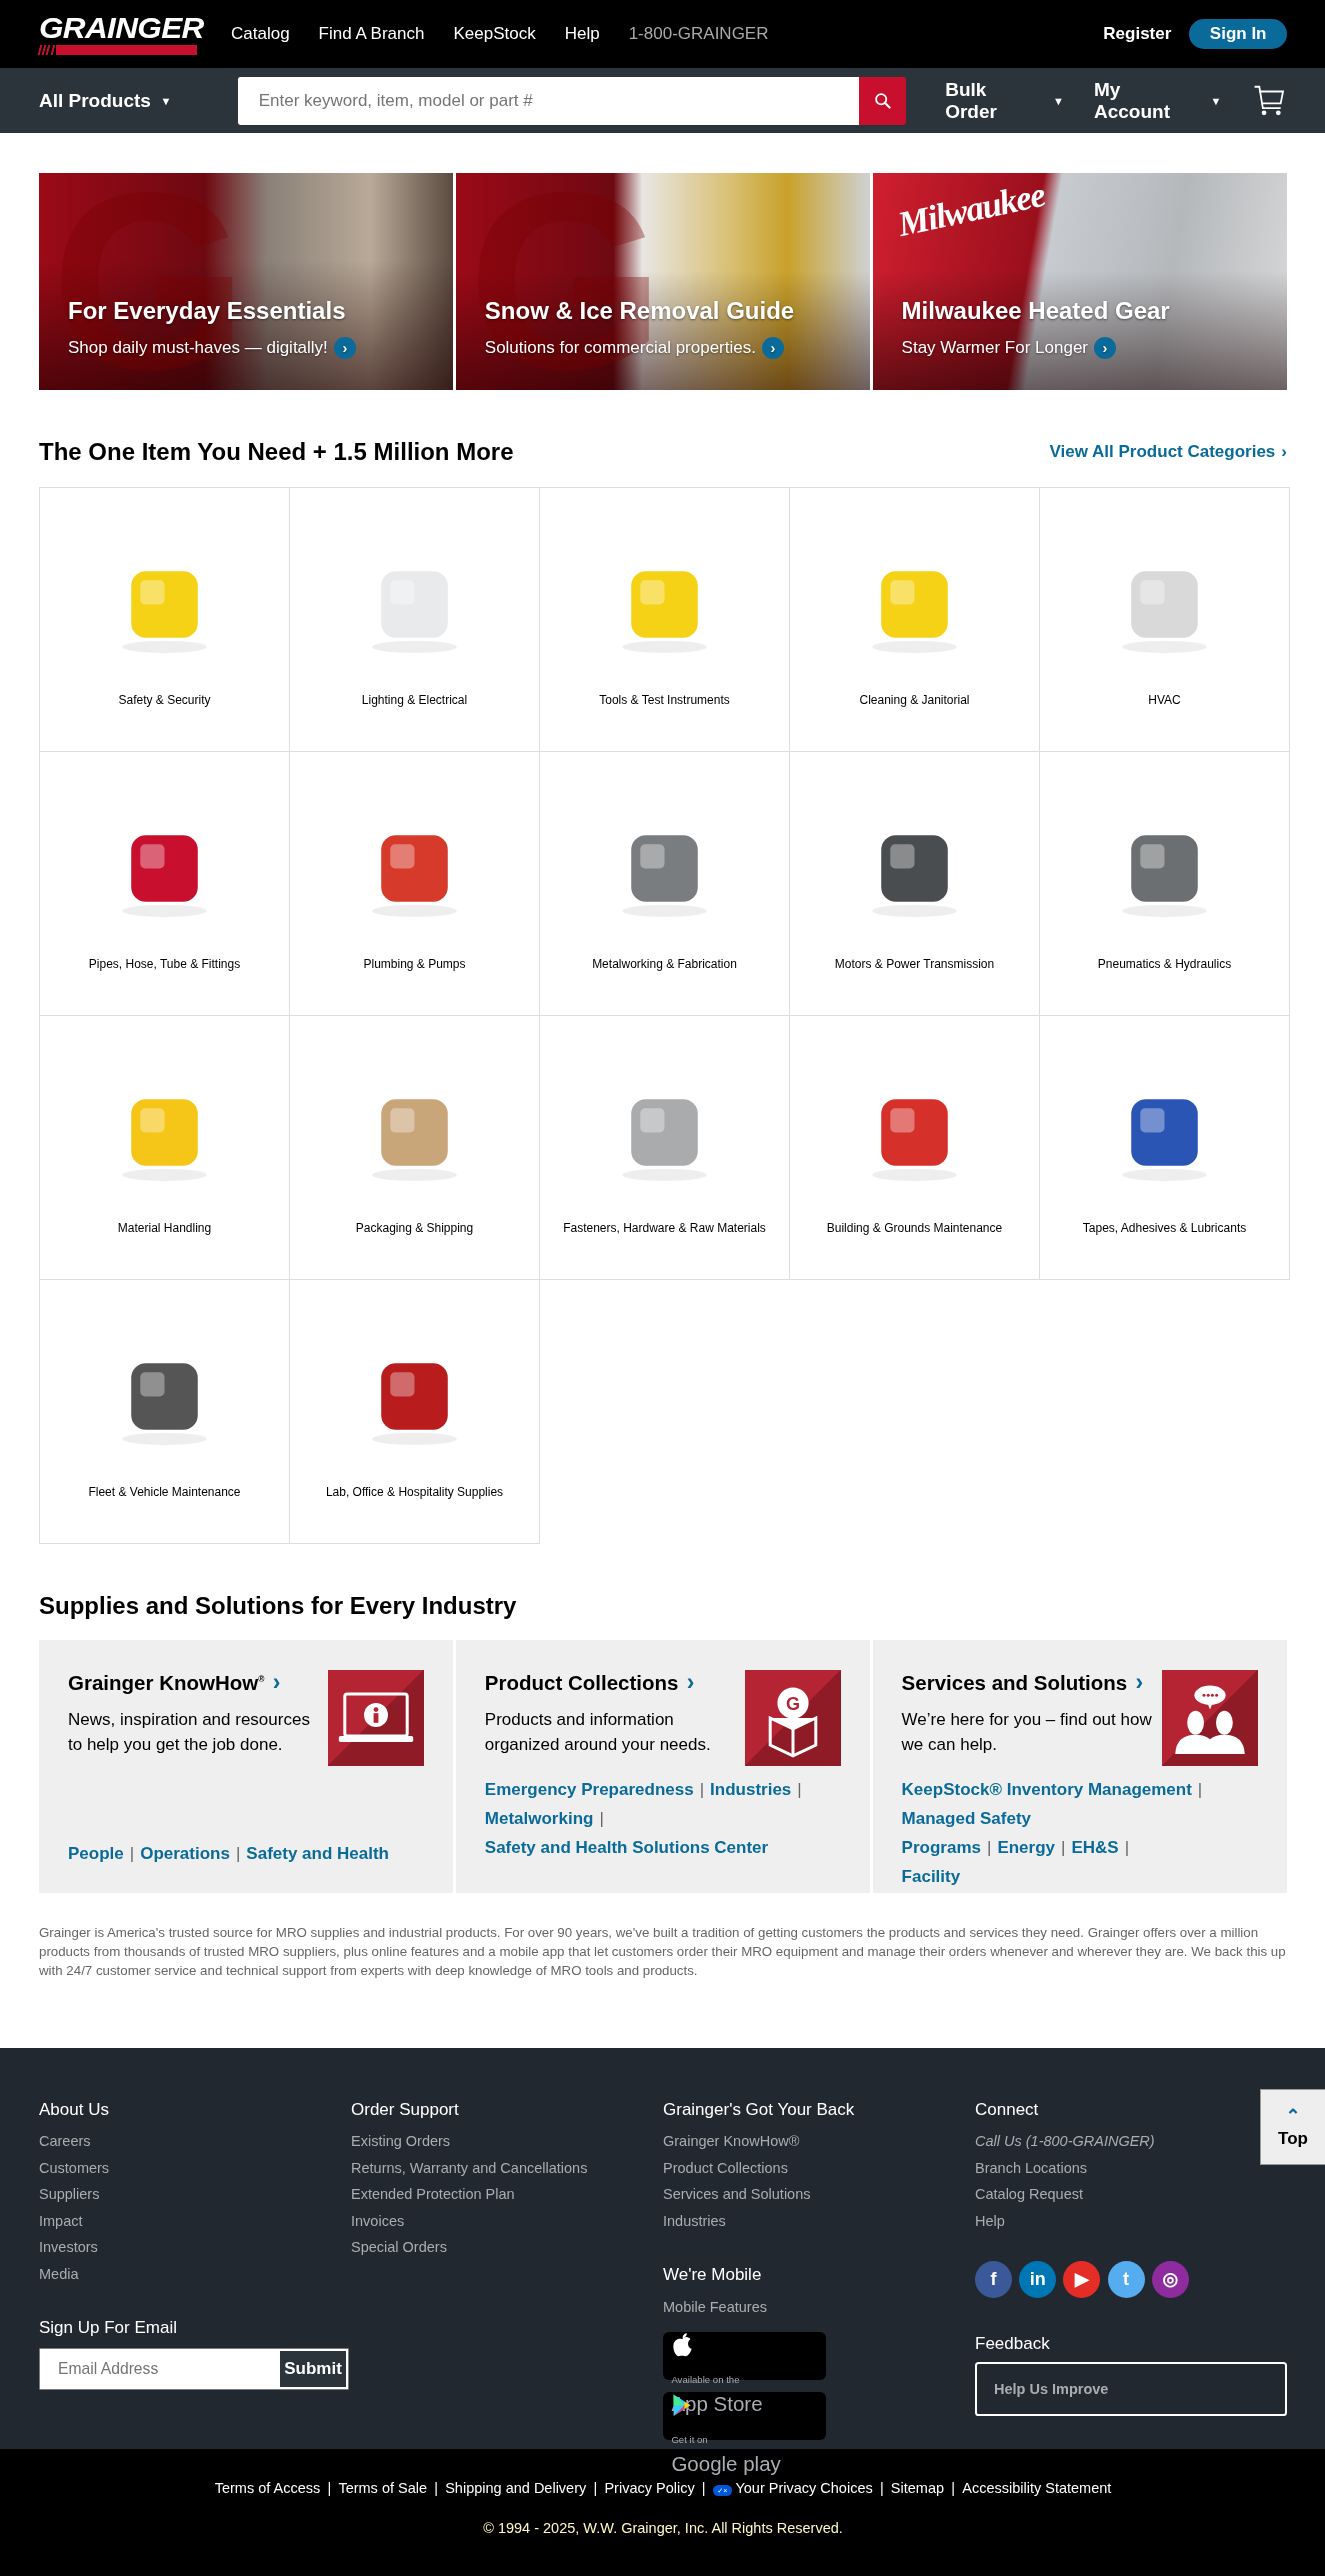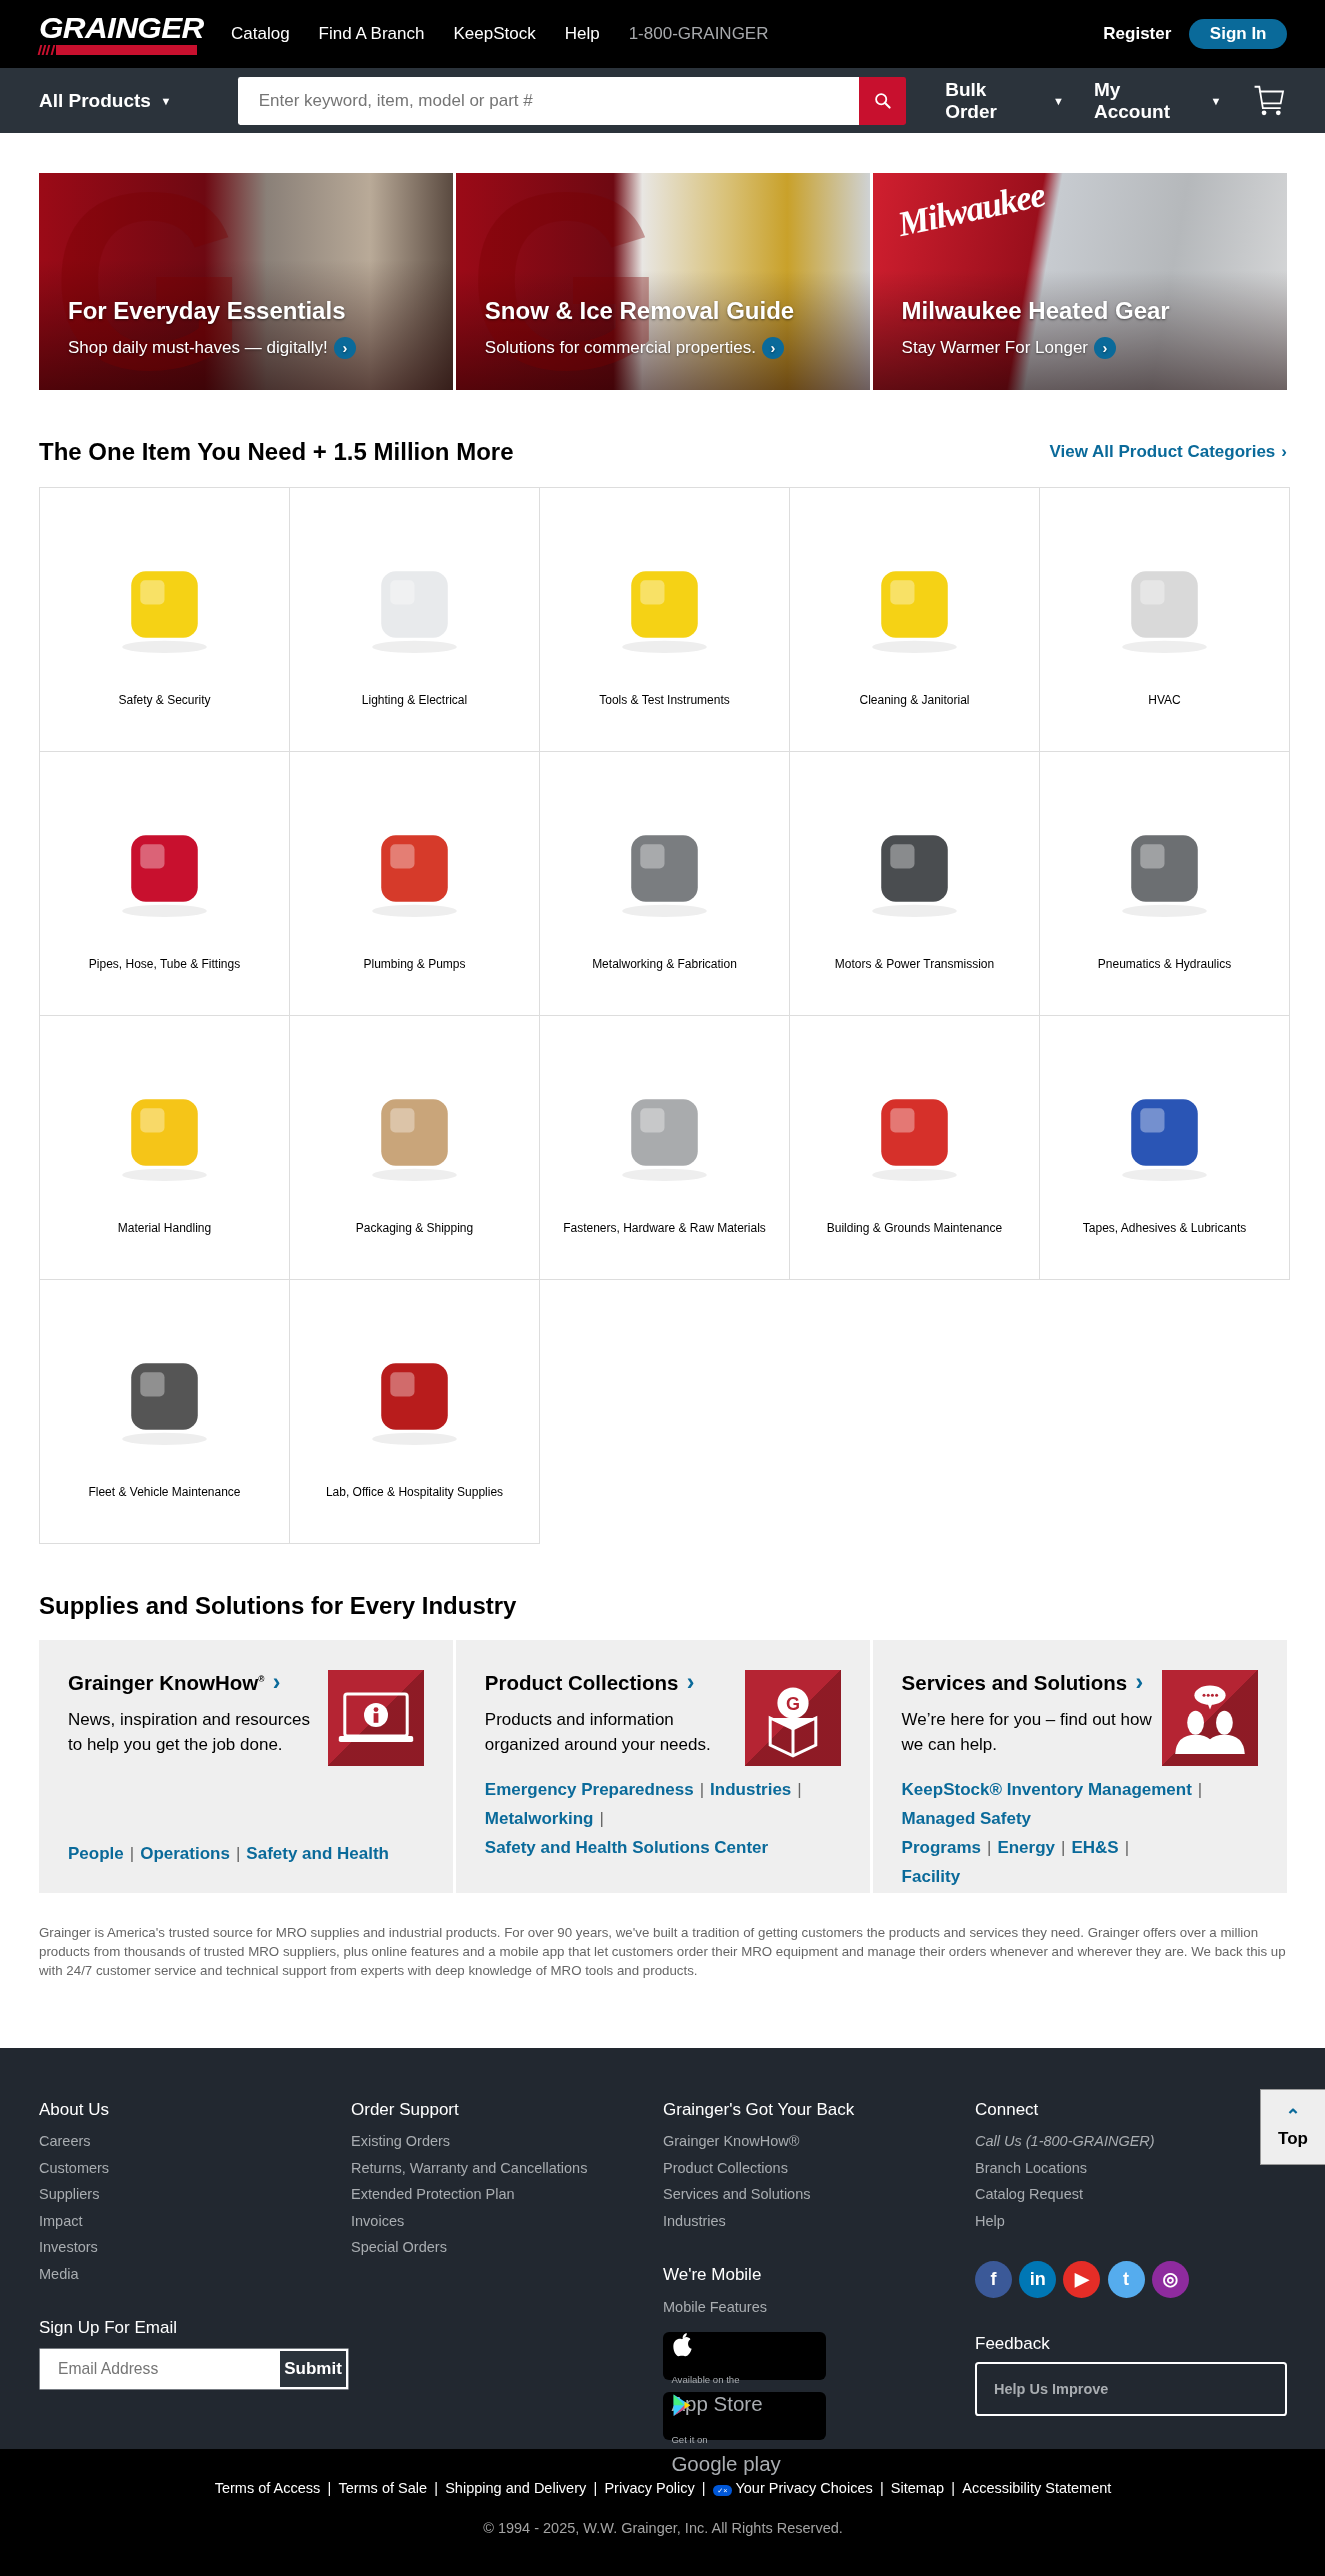--- a/index.html
+++ b/index.html
@@ -84,21 +84,21 @@
   .feedback-h { color: #fff; font-size: 17px; margin-top: 36px; }
   .feedback-btn { margin-top: 8px; display: inline-block; border: 2.4px solid #fff; border-radius: 3.6px; color: #fff; font-size: 17px; font-weight: bold; padding: 12px 17px; }
   .top-btn { position: absolute; right: 0; top: 41px; width: 66px; height: 76px; background: #eee; border: 1.8px solid #999; display: flex; flex-direction: column; align-items: center; justify-content: center; gap: 2.4px; }
   .top-btn .arr { color: #0a6a9a; font-size: 18px; font-weight: bold; }
   .top-btn .lbl { font-size: 17px; font-weight: bold; }
 
   .legal { background: #000; height: 130px; display: flex; flex-direction: column; align-items: center; padding-top: 31px; }
   .legal-links { color: #fff; font-size: 14.5px; display: flex; align-items: center; gap: 7.2px; }
   .legal-links .sep { color: #fff; }
   .privacy-icon { display: inline-flex; width: 19px; height: 11px; background: #0057d8; border-radius: 5.4px; color: #fff; font-size: 7.2px; align-items: center; justify-content: center; margin-right: 3.6px; }
-  .copyright { margin-top: 24px; color: #a3a3a3; font-size: 14.5px; }
+  .copyright { margin-top: 24px; color: #fef9c3; font-size: 14.5px; }
 </style>
 </head>
 <body>
 
 <div class="topbar">
   <a class="logo">
     <span class="logo-text">GRAINGER</span>
     <span class="logo-bar">
         <span class="slash"></span>
         <span class="slash"></span>

